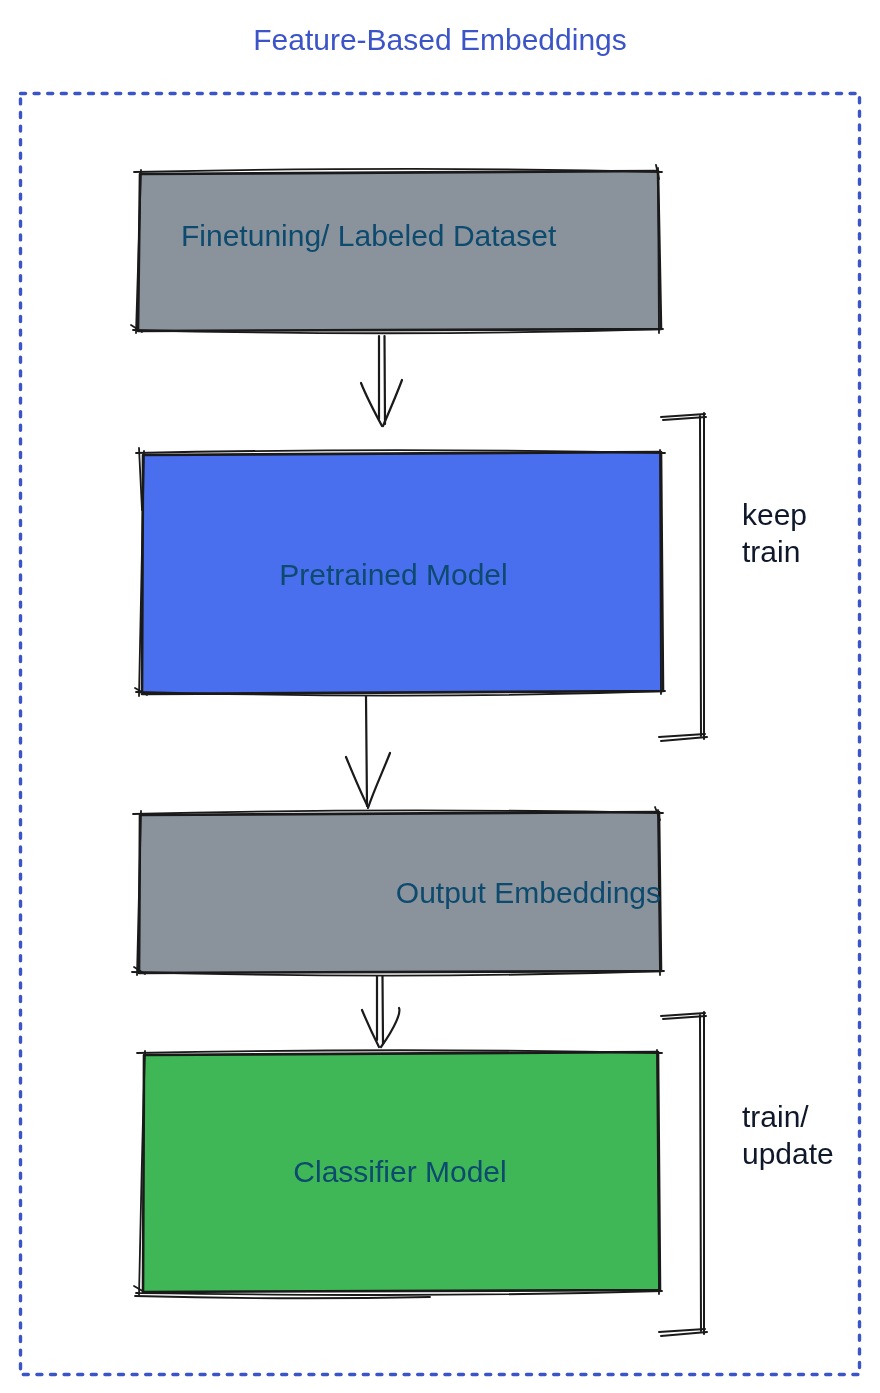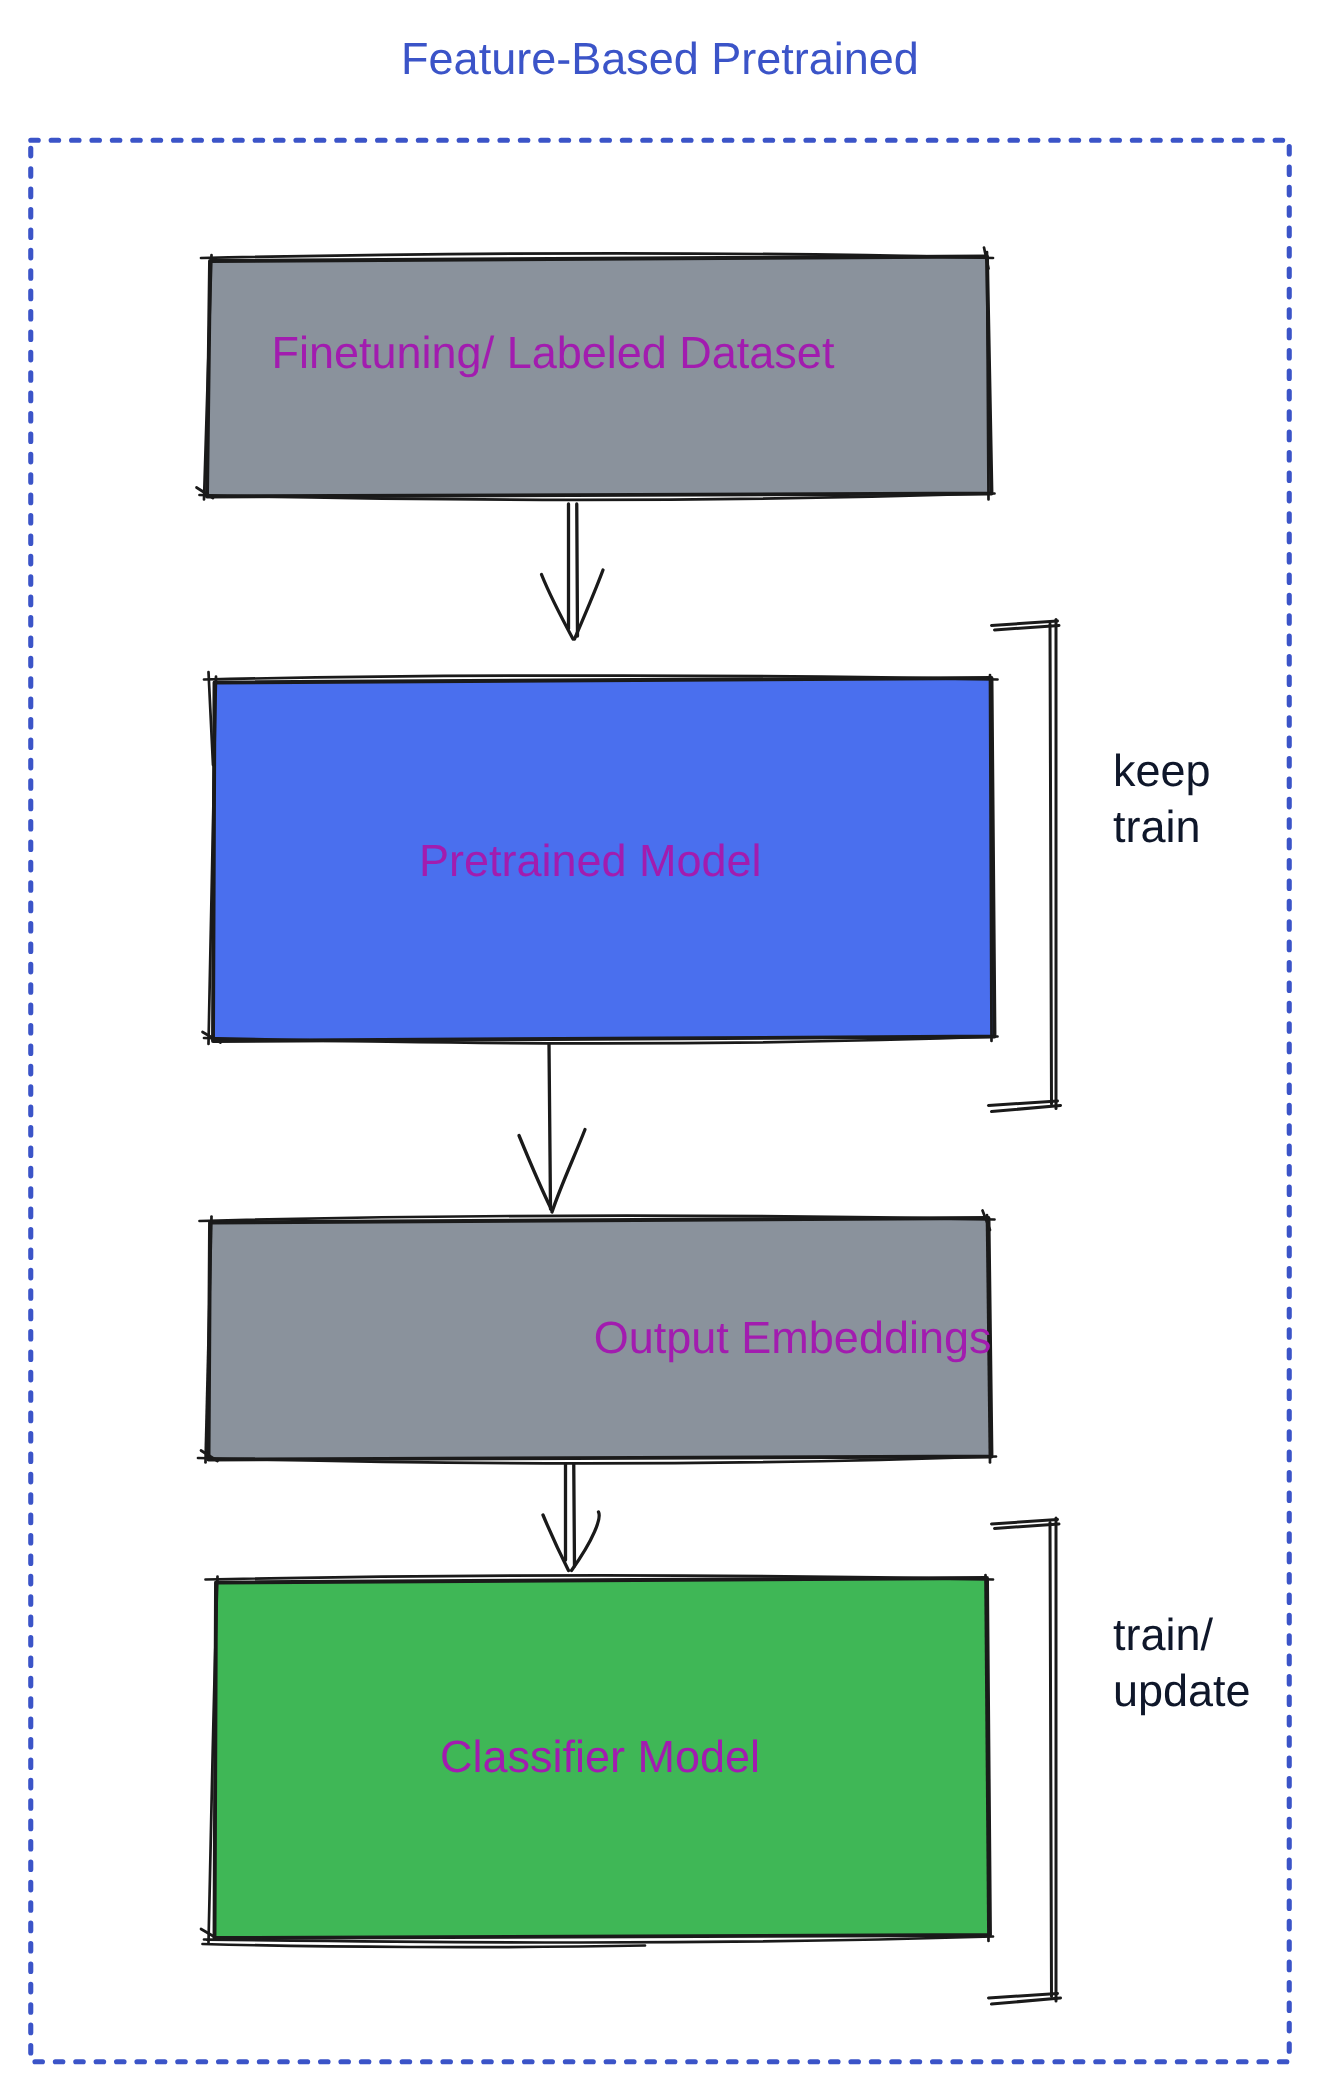--- a/index.html
+++ b/index.html
@@ -28,40 +28,40 @@
   svg.artwork {
     position: absolute;
     left: 0;
     top: 0;
     width: 880px;
     height: 1393px;
   }
   .box-label {
     position: absolute;
     font-size: 30px;
-    color: #a21caf;
+    color: #0c4a6e;
     white-space: nowrap;
   }
   .centered {
     text-align: center;
   }
   .note {
     position: absolute;
     font-size: 30px;
     color: #0f172a;
     line-height: 37px;
     white-space: nowrap;
   }
 </style>
 </head>
 <body>
 
 <div class="canvas">
 
-  <div class="title">Feature-Based Pretrained</div>
+  <div class="title">Feature-Based Embeddings</div>
 
   <svg class="artwork" viewBox="0 0 880 1393" fill="none" stroke-linecap="round" stroke-linejoin="round">
 
     <rect x="20.5" y="93.5" width="839" height="1281" stroke-width="3.4" stroke-dasharray="5 8.6" stroke="#3B54C8"></rect>
 
     <g stroke="#1A1A1A">
       <path d="M140,174 L658,171 L661,329 L138,331 Z" stroke-width="2.6" fill="#8A929C"></path>
       <g stroke-width="1.8">
         <path d="M134,172 C320,168 510,168 662,172"></path>
         <path d="M658,168 L659,333"></path>
@@ -153,18 +153,18 @@
 
   <div class="box-label centered" style="left:137px; top:876px; width:524px;text-align:right;">Output Embeddings</div>
 
   <div class="box-label centered" style="left:140px; top:1155px; width:520px;">Classifier Model</div>
 
   <div class="note" style="left:742px; top:496px;">
     <div>keep</div>
     <div>train</div>
   </div>
 
-  <div class="note" style="left:742px; top:1072px;">
+  <div class="note" style="left:742px; top:1098px;">
     <div>train/</div>
     <div>update</div>
   </div>
 
 </div>
 
 </body></html>

